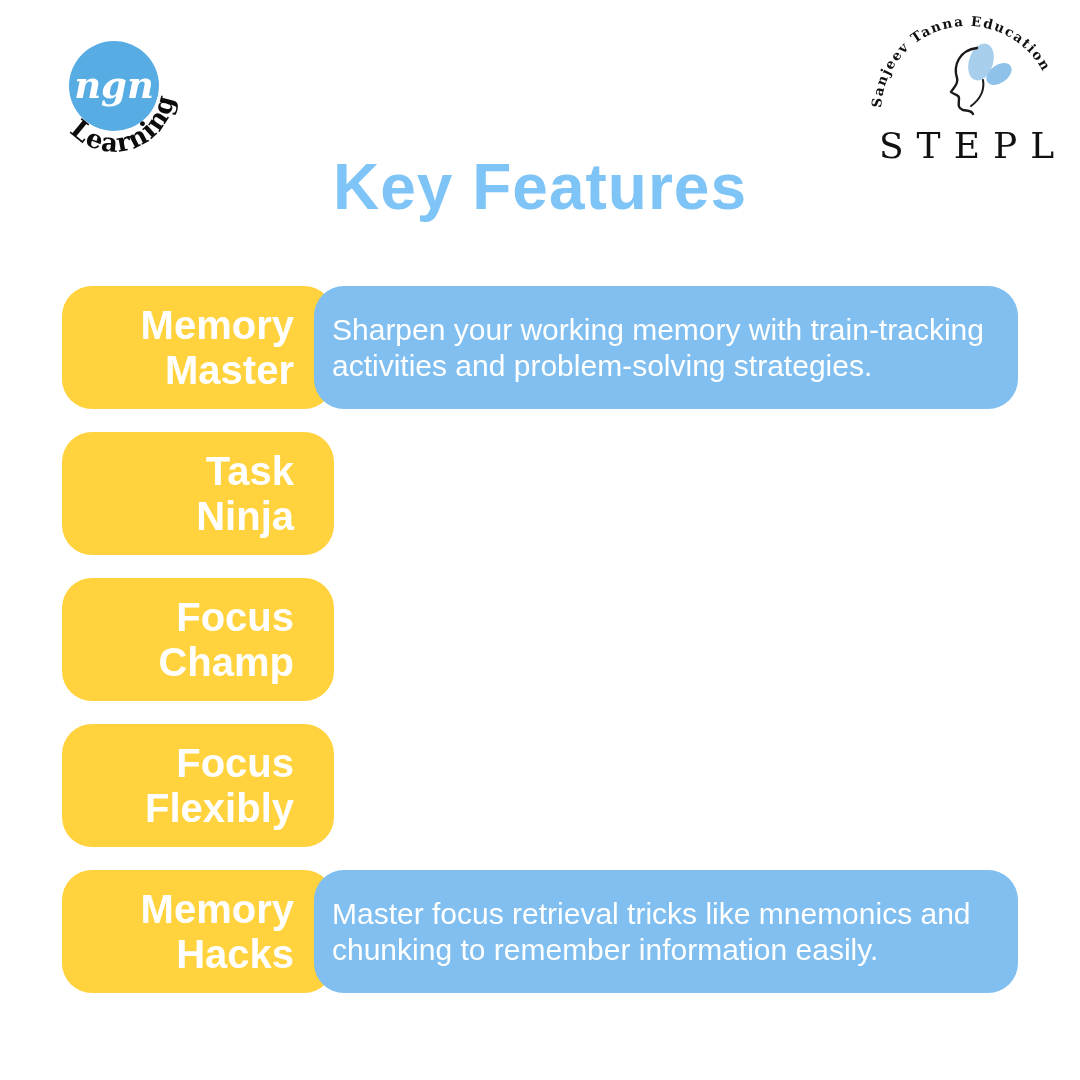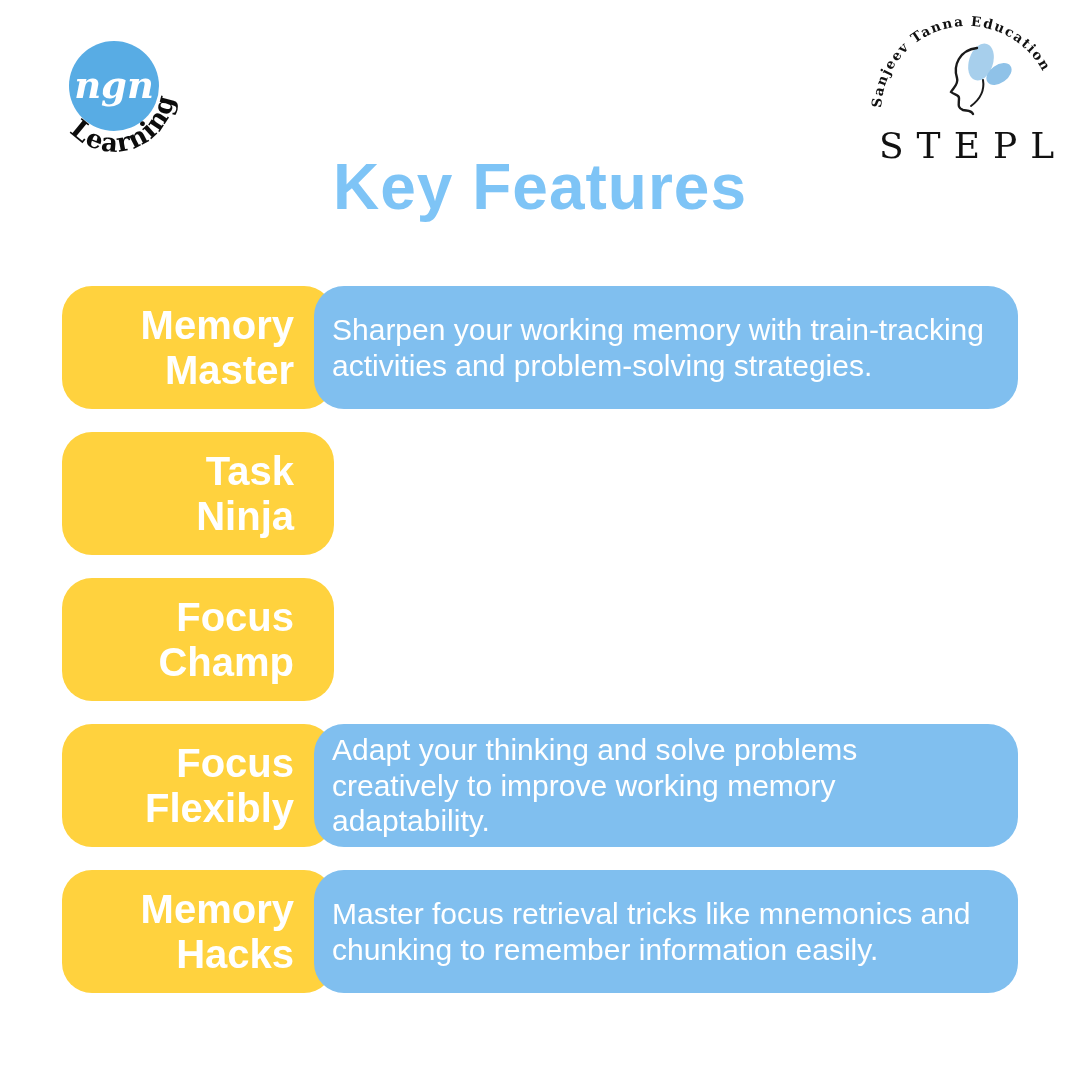--- a/index.html
+++ b/index.html
@@ -168,23 +168,20 @@
         <span class="feature-title">Focus
 Champ</span>
       </div>
     </div>
 
     <div class="feature-row">
       <div class="title-box">
         <span class="feature-title">Focus
 Flexibly</span>
       </div>
-      <div class="desc-box">
-        <span class="feature-desc">Adapt your thinking and solve problems creatively to improve working memory adaptability.</span>
-      </div>
     </div>
 
     <div class="feature-row">
       <div class="title-box">
         <span class="feature-title">Memory
 Hacks</span>
       </div>
       <div class="desc-box">
         <span class="feature-desc">Master focus retrieval tricks like mnemonics and chunking to remember information easily.</span>
       </div>

